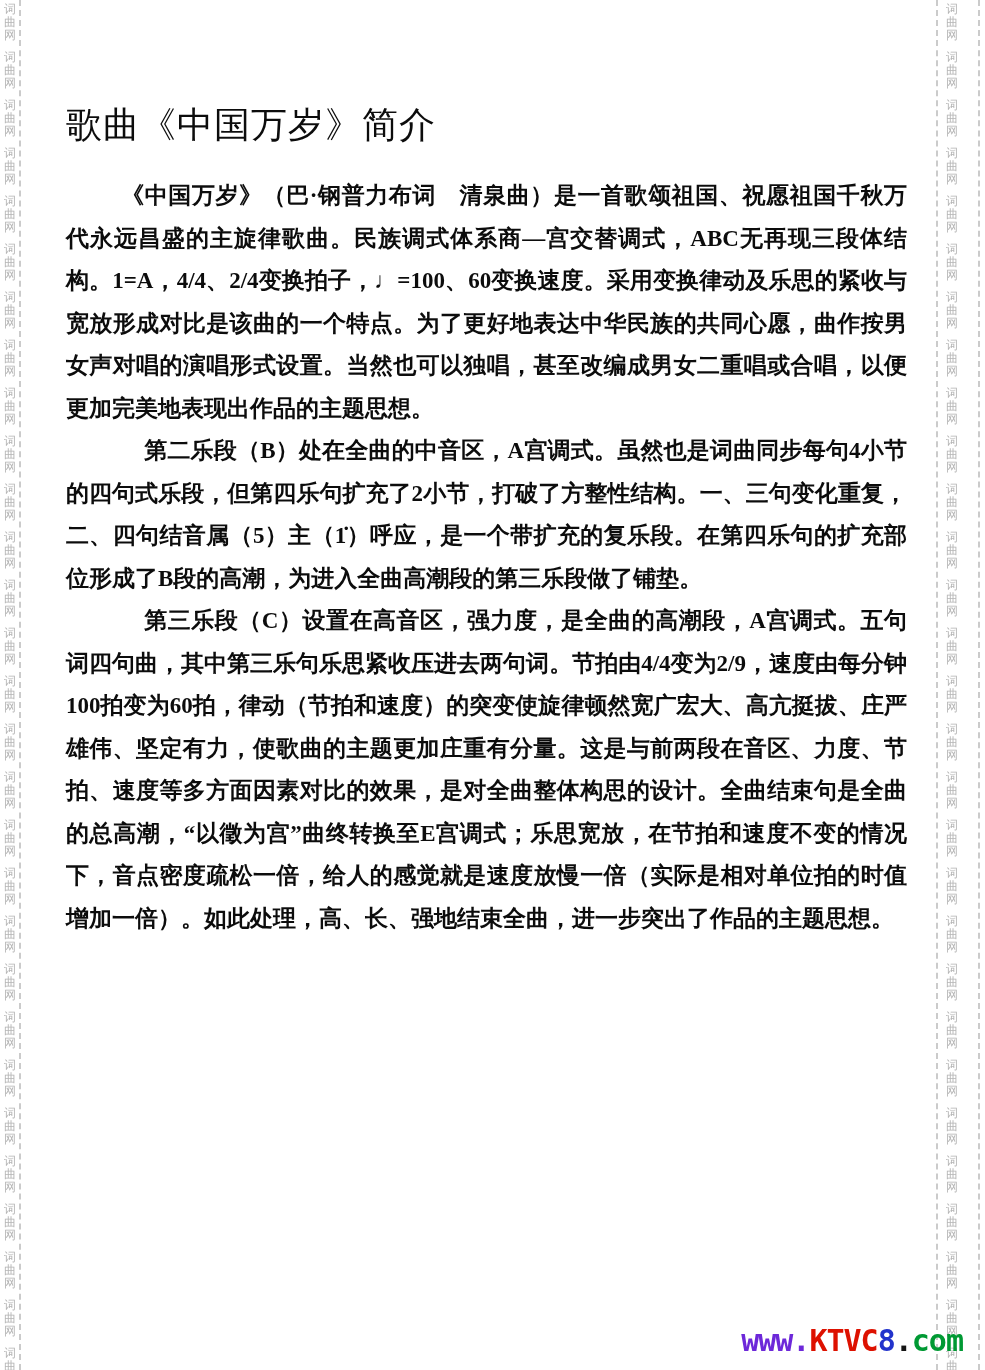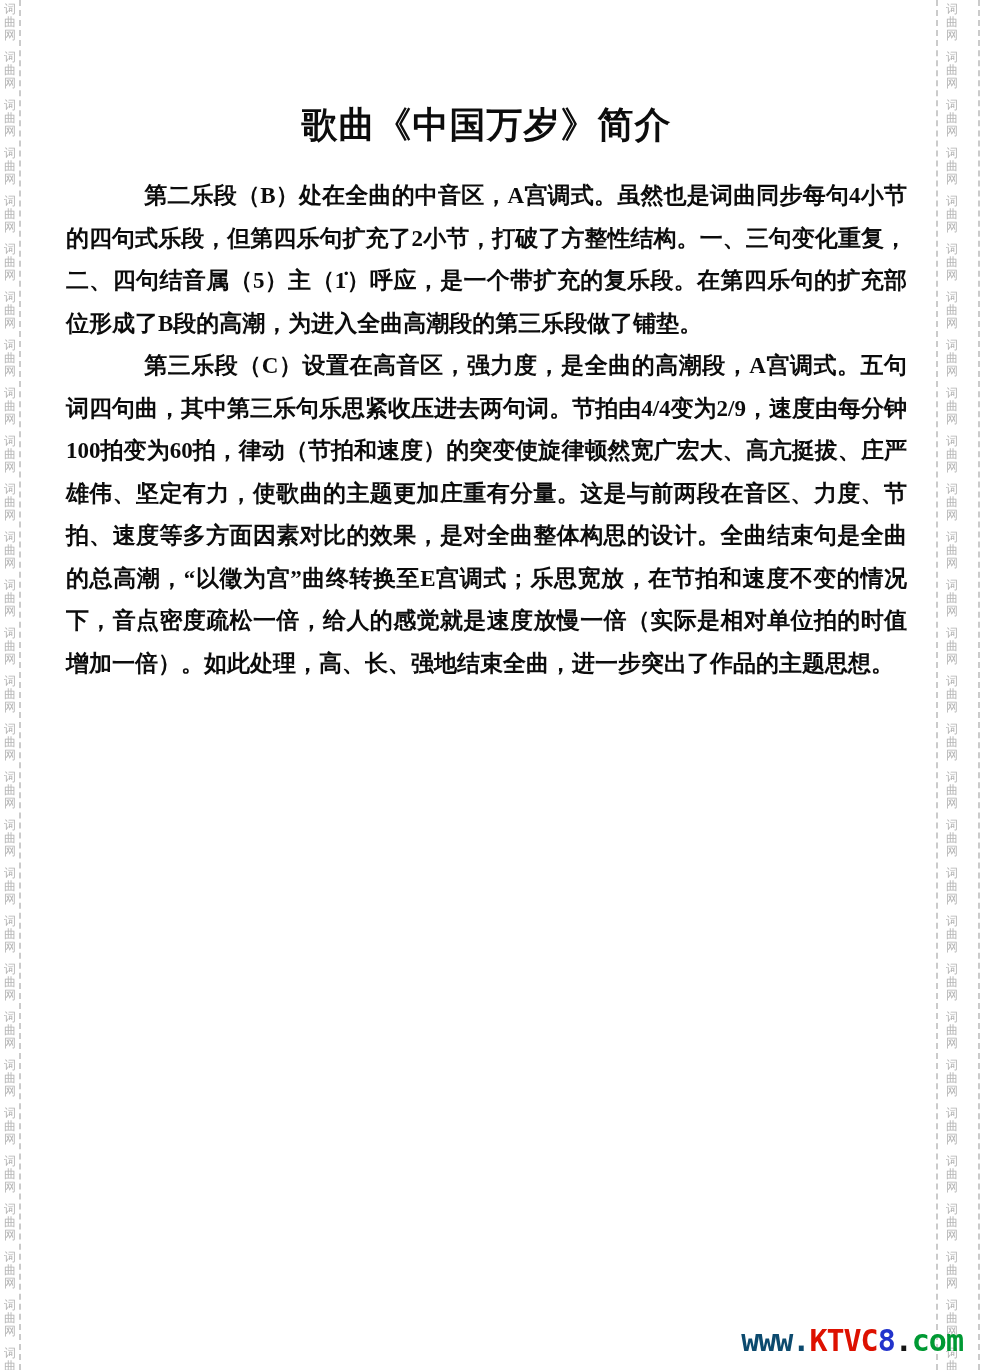--- a/index.html
+++ b/index.html
@@ -46,22 +46,22 @@
   .content {
     position: absolute;
     left: 66px; top: 0;
     width: 841px;
     color: #0c0c0c;
   }
   h1.doc-title {
     margin: 105px 0 0 0;
     font-size: 36px;
     line-height: 40px;
-    font-weight: bold;
-    text-align: center;
+    font-weight: normal;
+    text-align: left;
     letter-spacing: 1px;
   }
   .paragraphs { margin-top: 30px; }
   .paragraphs p {
     margin: 0;
     font-size: 23px;
     font-weight: bold;
     line-height: 42.5px;
     text-align: justify;
     text-justify: inter-ideograph;
@@ -389,20 +389,21 @@
       <div class="wm-group">
         <span class="wm-char" style="color: rgb(181, 181, 181);">词</span>
         <span class="wm-char" style="color: rgb(181, 181, 181);">曲</span>
       </div>
     </div>
   <div class="margin-line right-outer"></div>
 
   <div class="content">
     <h1 class="doc-title">歌曲《中国万岁》简介</h1>
     <div class="paragraphs" id="paragraphs">
+        <p class="indent-2">《中国万岁》（巴·钢普力布词　清泉曲）是一首歌颂祖国、祝愿祖国千秋万代永远昌盛的主旋律歌曲。民族调式体系商—宫交替调式，ABC无再现三段体结构。1=A，4/4、2/4变换拍子，♩=100、60变换速度。采用变换律动及乐思的紧收与宽放形成对比是该曲的一个特点。为了更好地表达中华民族的共同心愿，曲作按男女声对唱的演唱形式设置。当然也可以独唱，甚至改编成男女二重唱或合唱，以便更加完美地表现出作品的主题思想。</p>
         <p class="indent-3">第二乐段（B）处在全曲的中音区，A宫调式。虽然也是词曲同步每句4小节的四句式乐段，但第四乐句扩充了2小节，打破了方整性结构。一、三句变化重复，二、四句结音属（5）主（1̇）呼应，是一个带扩充的复乐段。在第四乐句的扩充部位形成了B段的高潮，为进入全曲高潮段的第三乐段做了铺垫。</p>
         <p class="indent-3">第三乐段（C）设置在高音区，强力度，是全曲的高潮段，A宫调式。五句词四句曲，其中第三乐句乐思紧收压进去两句词。节拍由4/4变为2/9，速度由每分钟100拍变为60拍，律动（节拍和速度）的突变使旋律顿然宽广宏大、高亢挺拔、庄严雄伟、坚定有力，使歌曲的主题更加庄重有分量。这是与前两段在音区、力度、节拍、速度等多方面因素对比的效果，是对全曲整体构思的设计。全曲结束句是全曲的总高潮，“以徵为宫”曲终转换至E宫调式；乐思宽放，在节拍和速度不变的情况下，音点密度疏松一倍，给人的感觉就是速度放慢一倍（实际是相对单位拍的时值增加一倍）。如此处理，高、长、强地结束全曲，进一步突出了作品的主题思想。</p>
       </div>
   </div>
 
-  <div class="logo" id="logo"><span style="color: #0c4a6e;">www.</span><span style="color: rgb(221, 17, 0);">KTVC</span><span style="color: rgb(34, 51, 204);">8</span><span style="color: rgb(20, 20, 20);">.</span><span style="color: rgb(0, 153, 51);">com</span></div>
+  <div class="logo" id="logo"><span style="color: #6d28d9;">www.</span><span style="color: rgb(221, 17, 0);">KTVC</span><span style="color: rgb(34, 51, 204);">8</span><span style="color: rgb(20, 20, 20);">.</span><span style="color: rgb(0, 153, 51);">com</span></div>
 
 </div>
 
 </body></html>

